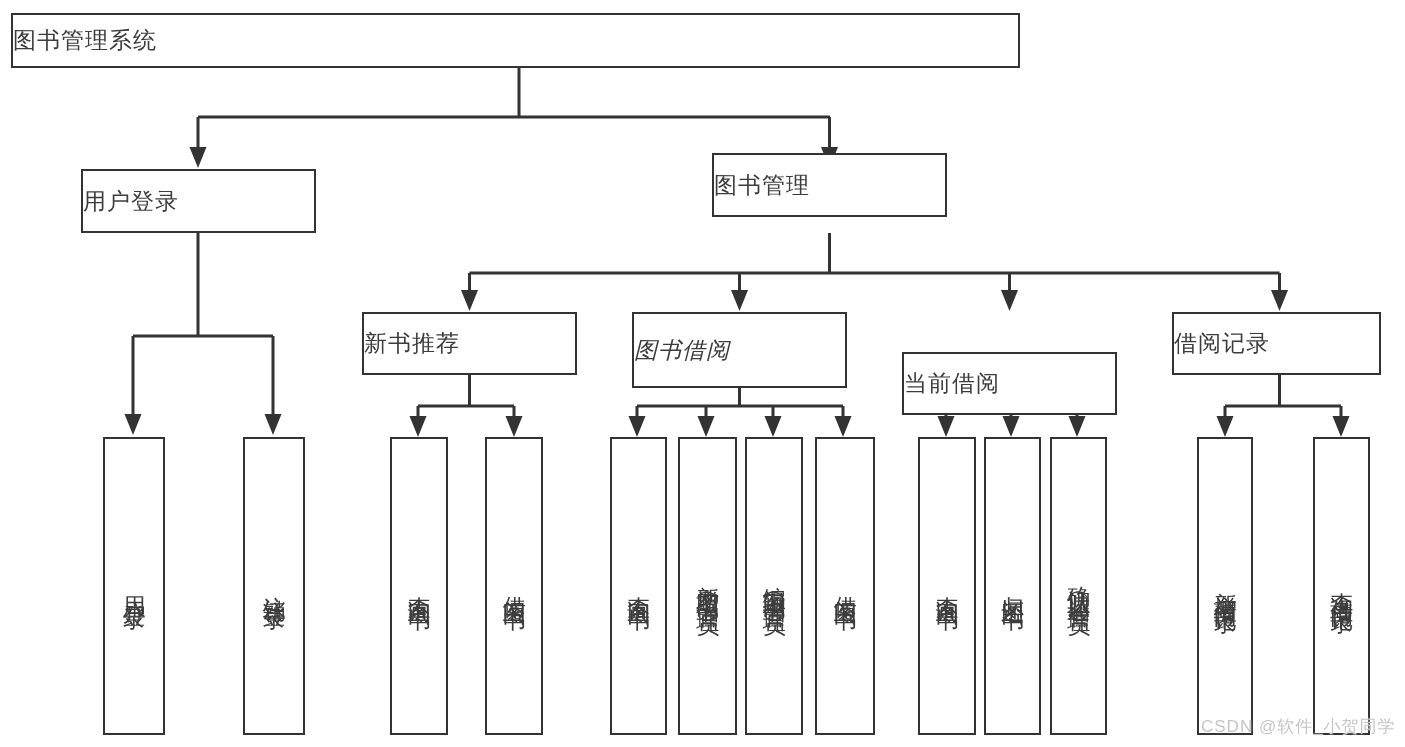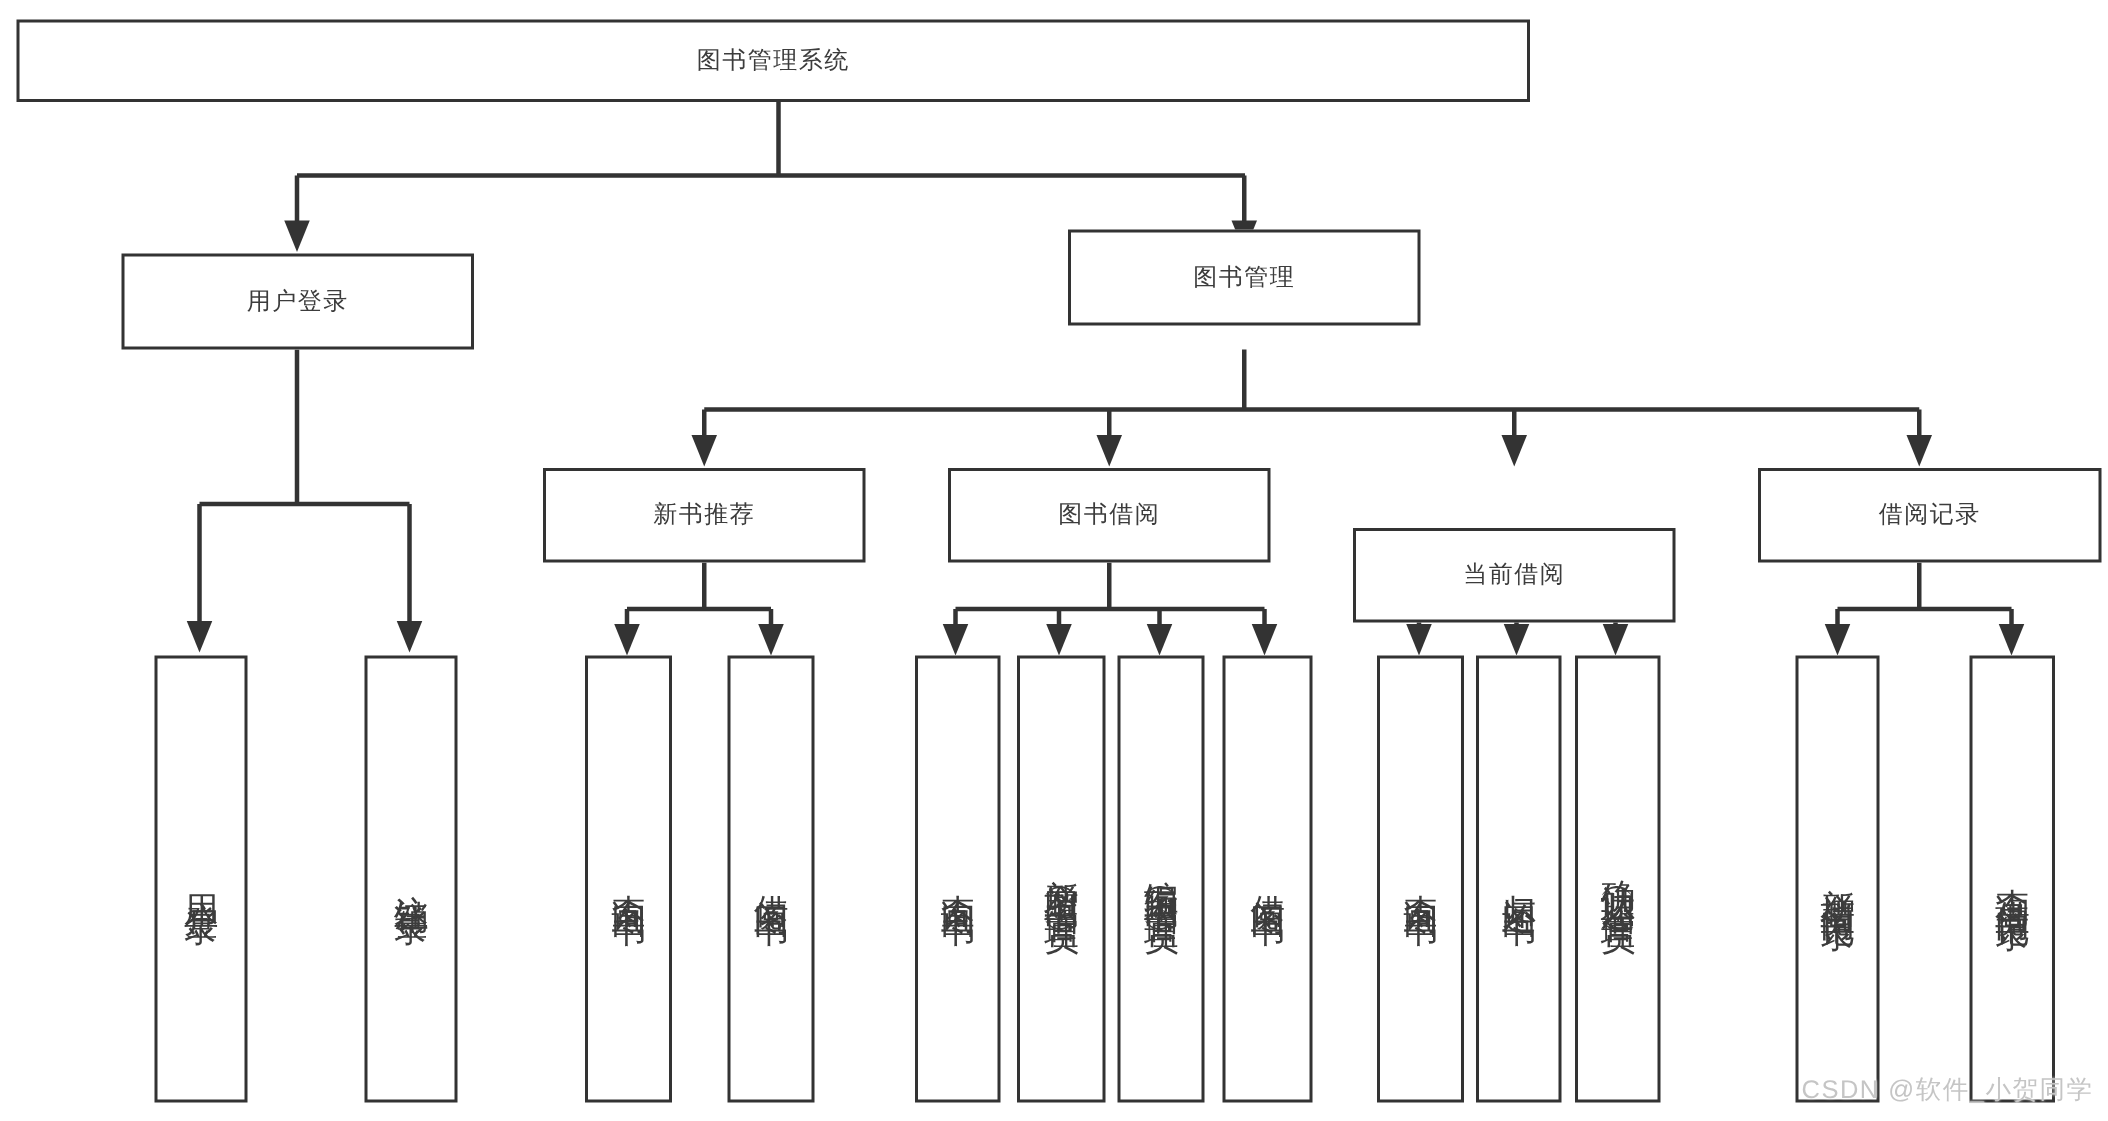--- a/index.html
+++ b/index.html
@@ -27,22 +27,22 @@
     width: 1405px;
     height: 747px;
   }
   .hnode {
     position: absolute;
     box-sizing: border-box;
     border: 2px solid var(--line);
     background: var(--bg);
     display: flex;
     align-items: center;
-    justify-content: center;
-    font-size: 16px;
+    justify-content: flex-start;
+    font-size: 23px;
     color: var(--text);
     letter-spacing: 1px;
     white-space: nowrap;
   }
   .vnode {
     position: absolute;
     box-sizing: border-box;
     border: 2px solid var(--line);
     background: var(--bg);
     top: 437px;
@@ -129,27 +129,27 @@
   <div class="hnode" style="left:81px; top:169px; width:235px; height:64px;">
     <span>用户登录</span>
   </div>
   <div class="hnode" style="left:712px; top:153px; width:235px; height:64px;">
     <span>图书管理</span>
   </div>
 
   <div class="hnode" style="left:362px; top:312px; width:215px; height:63px;">
     <span>新书推荐</span>
   </div>
-  <div class="hnode" style="left:632px; top:312px; width:215px; height:63px;">
+  <div class="hnode" style="left:632px; top:312px; width:215px; height:76px;font-style:italic;">
     <span>图书借阅</span>
   </div>
   <div class="hnode" style="left:902px; top:312px; width:215px; height:63px;margin-top:40px;">
     <span>当前借阅</span>
   </div>
-  <div class="hnode" style="left:1172px; top:312px; width:229px; height:63px;">
+  <div class="hnode" style="left:1172px; top:312px; width:209px; height:63px;">
     <span>借阅记录</span>
   </div>
 
   <div class="vnode" style="left:103px; width:62px;">
     <span>用户登录</span>
   </div>
   <div class="vnode" style="left:243px; width:62px;">
     <span>注销登录</span>
   </div>
 

